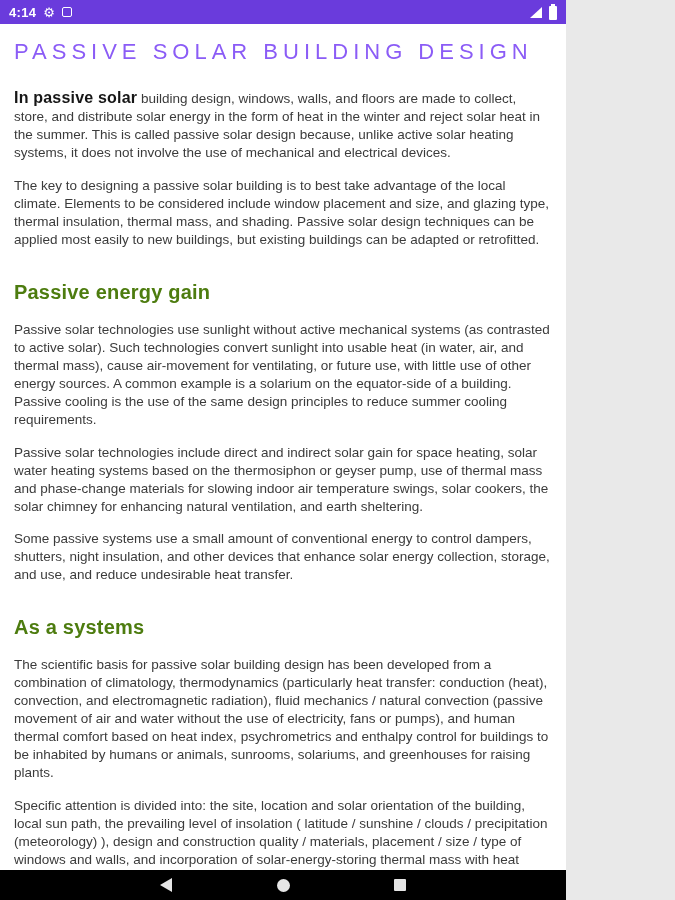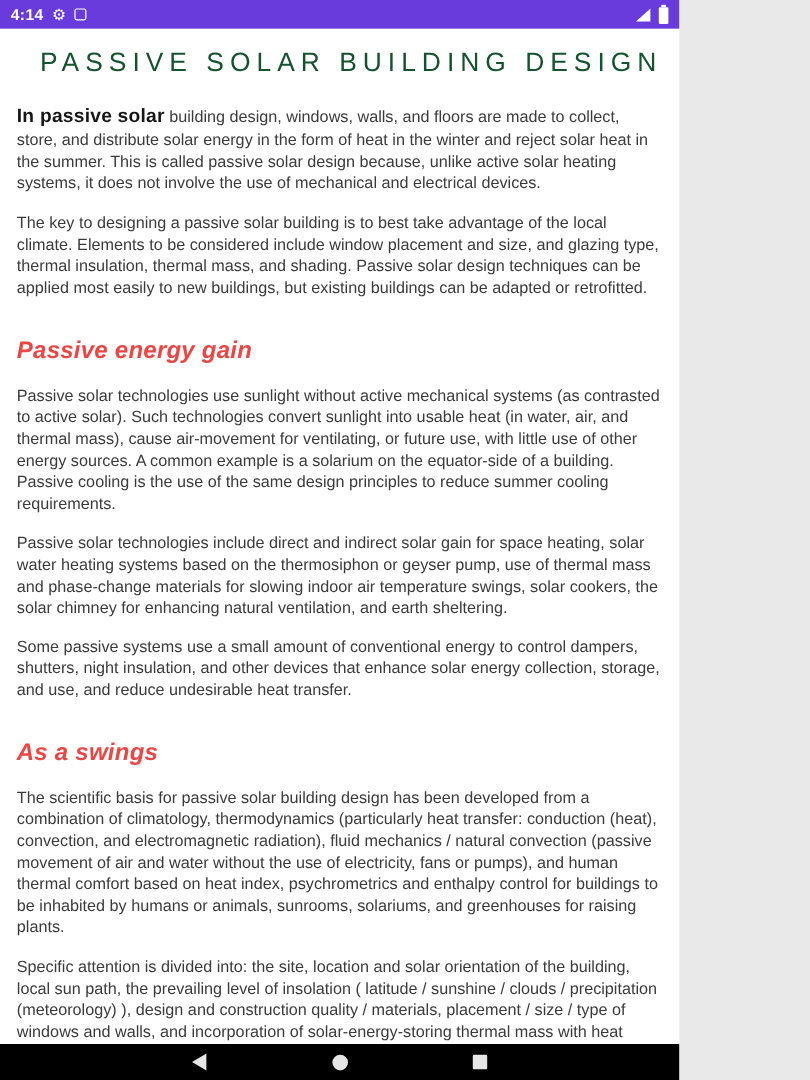--- a/index.html
+++ b/index.html
@@ -17,29 +17,29 @@
   .status-time { font-weight: bold; font-size: 13px; letter-spacing: 0.3px; }
   .gear { font-size: 13px; line-height: 1; }
   .notif-square { width: 10px; height: 10px; border: 1.5px solid #fff; border-radius: 2px; display: inline-block; }
   .signal { width: 0; height: 0; border-left: 12px solid transparent; border-bottom: 11px solid #fff; }
   .battery { width: 8px; height: 14px; background: #fff; border-radius: 1px; position: relative; margin-top: 1px; }
   .battery::before { content: ""; position: absolute; top: -2px; left: 2px; width: 4px; height: 2px; background: #fff; }
 
   
   .content { flex: 1 1 auto; overflow: hidden; padding: 10px 14px 0 14px; background: #fff; }
   .app-title {
-    text-align: right; color: #14532d; font-size: 22px; font-weight: 500;
+    text-align: left; color: #8b5cf6; font-size: 22px; font-weight: 500;
     letter-spacing: 5px; margin: 5px 0 22px 0; white-space: nowrap;
   }
   .body-text, p.para {
     font-size: 13.5px; line-height: 1.33; color: #3b3b3b; margin-bottom: 15px;
   }
   .lead-heading { font-size: 16px; font-weight: bold; color: #161616; letter-spacing: 0.2px; }
   h2.section-heading {
-    font-size: 20px; font-weight: bold; color: #ef4444; margin: 32px 0 17px 0; letter-spacing: 0.2px; font-style: italic;
+    font-size: 20px; font-weight: bold; color: #4d7c0f; margin: 32px 0 17px 0; letter-spacing: 0.2px;
   }
 
   
   .nav-bar {
     flex: 0 0 30px; height: 30px; background: #000;
     display: flex; align-items: center; justify-content: center; gap: 97px;
   }
   .nav-btn { display: flex; align-items: center; justify-content: center; width: 20px; height: 20px; cursor: pointer; }
   .back-shape { width: 0; height: 0; border-top: 7px solid transparent; border-bottom: 7px solid transparent; border-right: 12px solid #e6e6e6; }
   .home-shape { width: 13px; height: 13px; background: #e6e6e6; border-radius: 50%; }
@@ -67,21 +67,21 @@
 
     <p class="para"><span class="lead-heading">In passive solar</span><span> building design, windows, walls, and floors are made to collect, store, and distribute solar energy in the form of heat in the winter and reject solar heat in the summer. This is called passive solar design because, unlike active solar heating systems, it does not involve the use of mechanical and electrical devices.</span></p>
 
     <p class="para">The key to designing a passive solar building is to best take advantage of the local climate. Elements to be considered include window placement and size, and glazing type, thermal insulation, thermal mass, and shading. Passive solar design techniques can be applied most easily to new buildings, but existing buildings can be adapted or retrofitted.</p>
 
     <h2 class="section-heading">Passive energy gain</h2>
     <p class="para">Passive solar technologies use sunlight without active mechanical systems (as contrasted to active solar). Such technologies convert sunlight into usable heat (in water, air, and thermal mass), cause air-movement for ventilating, or future use, with little use of other energy sources. A common example is a solarium on the equator-side of a building. Passive cooling is the use of the same design principles to reduce summer cooling requirements.</p>
     <p class="para">Passive solar technologies include direct and indirect solar gain for space heating, solar water heating systems based on the thermosiphon or geyser pump, use of thermal mass and phase-change materials for slowing indoor air temperature swings, solar cookers, the solar chimney for enhancing natural ventilation, and earth sheltering.</p>
     <p class="para">Some passive systems use a small amount of conventional energy to control dampers, shutters, night insulation, and other devices that enhance solar energy collection, storage, and use, and reduce undesirable heat transfer.</p>
 
-    <h2 class="section-heading">As a swings</h2>
+    <h2 class="section-heading">As a systems</h2>
     <p class="para">The scientific basis for passive solar building design has been developed from a combination of climatology, thermodynamics (particularly heat transfer: conduction (heat), convection, and electromagnetic radiation), fluid mechanics / natural convection (passive movement of air and water without the use of electricity, fans or pumps), and human thermal comfort based on heat index, psychrometrics and enthalpy control for buildings to be inhabited by humans or animals, sunrooms, solariums, and greenhouses for raising plants.</p>
     <p class="para">Specific attention is divided into: the site, location and solar orientation of the building, local sun path, the prevailing level of insolation ( latitude / sunshine / clouds / precipitation (meteorology) ), design and construction quality / materials, placement / size / type of windows and walls, and incorporation of solar-energy-storing thermal mass with heat capacity. While these considerations may be directed toward any building, achieving an ideal optimized cost/performance solution requires careful, holistic, system integration engineering of these scientific principles. Modern refinements through computer modeling (such as the comprehensive U.S. Department of Energy building energy simulation software),</p>
   </div>
 
   <div class="nav-bar">
     <span class="nav-btn">
         <span class="back-shape"></span>
       </span>
     <span class="nav-btn">
         <span class="home-shape"></span>

